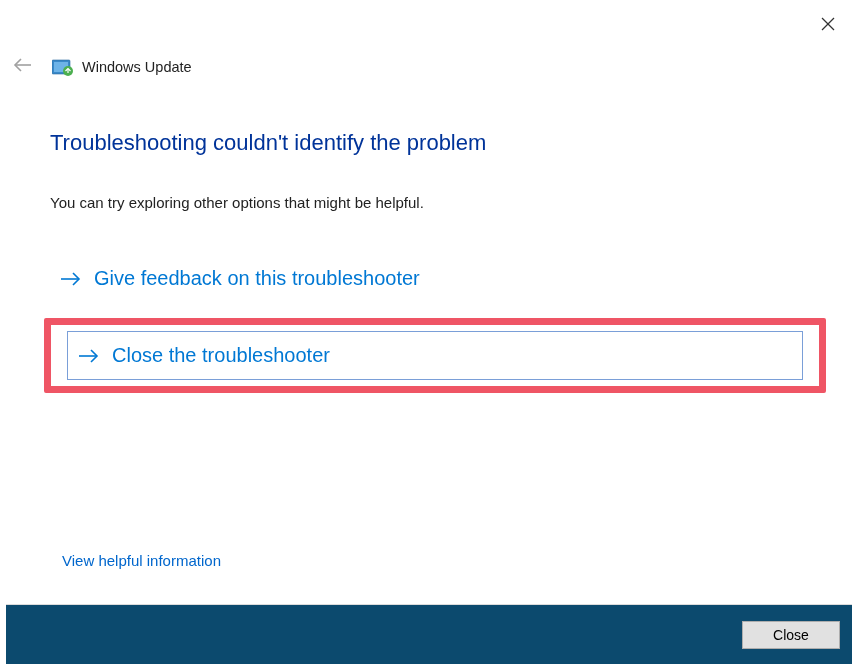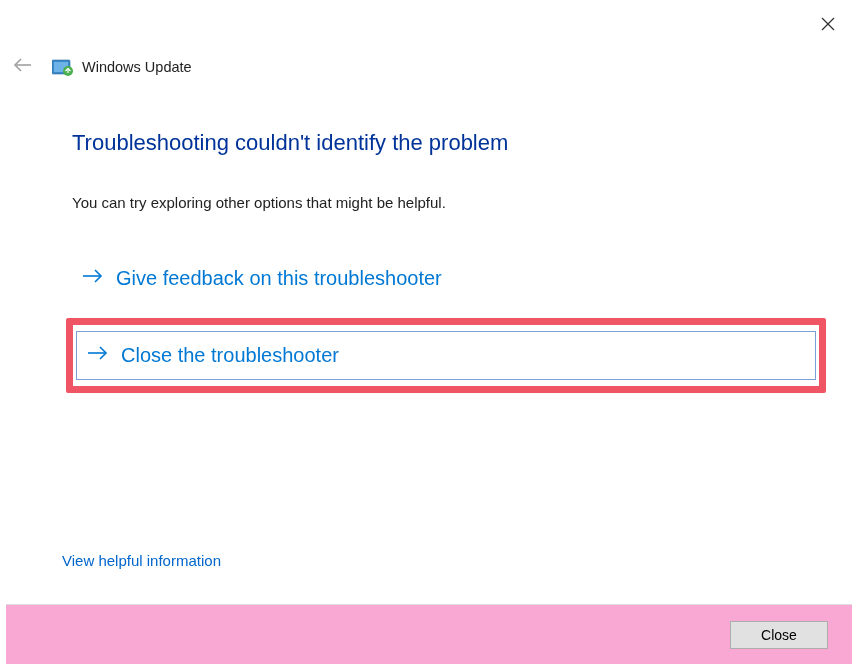--- a/index.html
+++ b/index.html
@@ -50,58 +50,59 @@
       align-items: center;
       gap: 8px;
     }
     .header-title {
       font-size: 14.5px;
       color: #222;
     }
     .content {
       position: absolute;
       top: 130px;
-      left: 72px;
+      left: 50px;
       right: 30px;
     }
     .main-heading {
       color: #003399;
       font-size: 22px;
       font-weight: 400;
       margin-bottom: 38px;
     }
     .subtext {
       font-size: 15px;
       color: #222;
       margin-bottom: 48px;
       margin-top: 11px;
     }
     .option-row {
       display: flex;
+      align-items: center;
       gap: 12px;
       padding: 8px 10px;
       cursor: pointer;
       margin-bottom: 20px;
     }
     .option-arrow {
       color: #0078d4;
       width: 22px;
       height: 18px;
       display: flex;
       align-items: center;
       justify-content: center;
     }
     .option-text {
       color: #0078d4;
       font-size: 20px;
     }
     .highlight-wrap {
       border: 7px solid #ef5565;
       border-radius: 2px;
-      padding: 6px 3px;
+      padding: 6px 16px;
       margin-top: 6px;
       margin-left: -6px;
     }
     .highlight-wrap .option-row {
       border: 1px solid #7a9fd8;
       background: #fff;
       margin-bottom: 0;
       padding: 12px 10px;
     }
     .detailed-link {
@@ -111,26 +112,26 @@
       color: #0066cc;
       font-size: 15px;
       cursor: pointer;
     }
     .footer {
       position: absolute;
       bottom: 0;
       left: 6px;
       right: 4px;
       height: 60px;
-      background: #f9a8d4;
+      background: #0c4a6e;
       border-top: 1px solid #dcdcdc;
       display: flex;
       align-items: center;
       justify-content: flex-end;
-      padding-right: 24px;
+      padding-right: 12px;
     }
     .close-btn {
       width: 98px;
       height: 28px;
       background: #e1e1e1;
       border: 1px solid #adadad;
       font-size: 14px;
       cursor: pointer;
       font-family: inherit;
     }

